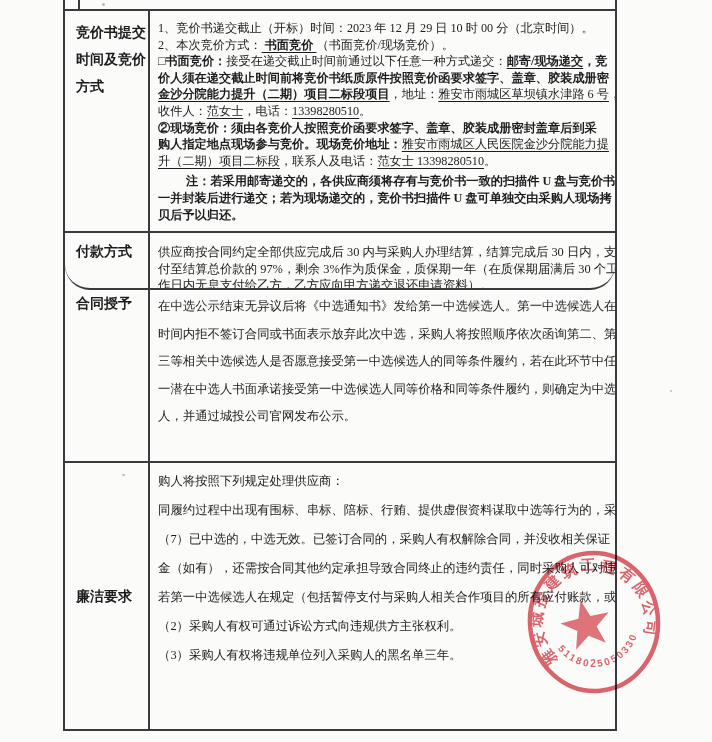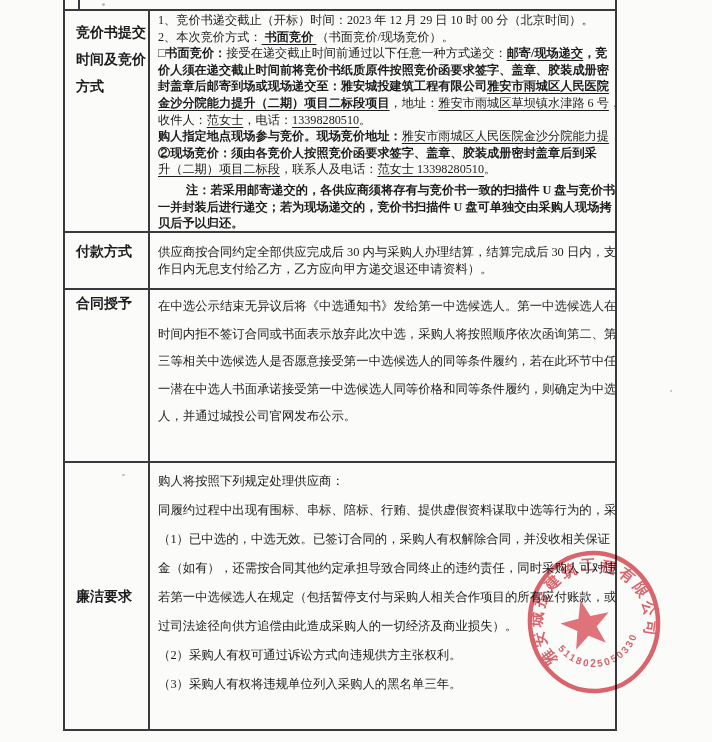--- a/index.html
+++ b/index.html
@@ -11,37 +11,37 @@
   }
   .page{position:absolute;inset:0;}
   
   .doc-table{
     position:absolute;left:63px;top:9px;width:554px;height:722px;
     border:2px solid #3a3a3e;box-sizing:border-box;
     display:flex;flex-direction:column;
   }
   .row{display:flex;box-sizing:border-box;border-bottom:2px solid #3a3a3e;}
   .row:last-child{border-bottom:none;flex:1;}
-  .row1{height:222px;} .row2{height:57px;} .row3{height:173px;}
+  .row1{height:222px;} .row2{height:57px;border-radius:25px;} .row3{height:173px;}
   .cell{box-sizing:border-box;}
   .label{
     width:85px;flex:none;border-right:2px solid #3a3a3e;
     font-weight:700;font-size:14px;overflow:hidden;
     padding:0 3px 0 11px;
   }
   .label .line{line-height:27px;white-space:nowrap;}
   .row1 .label{padding-top:8px;}
   .row2 .label{padding-top:9px;}
   .row2 .label .line{line-height:20px;}
   .row3 .label{padding-top:4px;}
   .row3 .label .line{line-height:20px;}
   .row4 .label{display:flex;flex-direction:column;justify-content:center;padding-top:0;}
   .content{flex:1;overflow:hidden;padding:2px 3px 0 8px;}
   .line{white-space:nowrap;}
-  .row1 .content{padding-top:1px;}
+  .row1 .content{padding-top:9px;}
   .row1 .content .line{font-size:12.2px;line-height:16.6px;}
   .row2 .content{padding-top:11px;}
   .row2 .content .line{font-size:12.4px;line-height:16.5px;}
   .row3 .content{padding-top:3px;}
   .row3 .content .line{font-size:12.4px;line-height:27.5px;}
   .row4 .content{padding-top:4px;}
   .row4 .content .line{font-size:12.4px;line-height:29px;}
   .b{font-weight:700;}
   .u{text-decoration:underline;text-underline-offset:2.5px;text-decoration-thickness:1px;}
   .indent{padding-left:28px;}
@@ -72,38 +72,38 @@
       <div class="cell label">
           <div class="line"><span>竞价书提交</span></div>
           <div class="line"><span>时间及竞价</span></div>
           <div class="line"><span>方式</span></div>
         </div>
       <div class="cell content">
           <div class="line"><span>1、竞价书递交截止（开标）时间：2023 年 12 月 29 日 10 时 00 分（北京时间）。</span></div>
           <div class="line"><span>2、本次竞价方式：</span><span class="b u"> 书面竞价 </span><span>（书面竞价/现场竞价）。</span></div>
           <div class="line"><span class="b">□书面竞价：</span><span>接受在递交截止时间前通过以下任意一种方式递交：</span><span class="b u">邮寄/现场递交</span><span class="b">，竞</span></div>
           <div class="line"><span class="b">价人须在递交截止时间前将竞价书纸质原件按照竞价函要求签字、盖章、胶装成册密</span></div>
-          <div class="line"><span class="b">封盖章后邮寄到场或现场递交至：雅安城投建筑工程有限公司</span><span class="b u">雅安市雨城区人民医院</span></div>
           <div class="line"><span class="b u">金沙分院能力提升（二期）项目二标段项目</span><span>，地址：</span><span class="u">雅安市雨城区草坝镇水津路 6 号</span><span>，</span></div>
           <div class="line"><span>收件人：</span><span class="u">范女士</span><span>，电话：</span><span class="u">13398280510</span><span>。</span></div>
+          <div class="line"><span class="b">②现场竞价：</span><span class="b">须由各竞价人按照竞价函要求签字、盖章、胶装成册密封盖章后到采</span></div>
           <div class="line"><span class="b">购人指定地点现场参与竞价。现场竞价地址：</span><span class="u">雅安市雨城区人民医院金沙分院能力提</span></div>
-          <div class="line"><span class="b">②现场竞价：</span><span class="b">须由各竞价人按照竞价函要求签字、盖章、胶装成册密封盖章后到采</span></div>
           <div class="line"><span class="u">升（二期）项目二标段</span><span>，联系人及电话：</span><span class="u">范女士 13398280510</span><span>。</span></div>
           <div class="line indent gap"><span class="b">注：若采用邮寄递交的，各供应商须将存有与竞价书一致的扫描件 U 盘与竞价书</span></div>
           <div class="line"><span class="b">一并封装后进行递交；若为现场递交的，竞价书扫描件 U 盘可单独交由采购人现场拷</span></div>
           <div class="line"><span class="b">贝后予以归还。</span></div>
         </div>
     </div>
 
     <div class="row row2">
       <div class="cell label">
           <div class="line"><span>付款方式</span></div>
         </div>
       <div class="cell content">
           <div class="line"><span>供应商按合同约定全部供应完成后 30 内与采购人办理结算，结算完成后 30 日内，支</span></div>
+          <div class="line"><span>付至结算总价款的 97%，剩余 3%作为质保金，质保期一年（在质保期届满后 30 个工</span></div>
           <div class="line"><span>作日内无息支付给乙方，乙方应向甲方递交退还申请资料）。</span></div>
         </div>
     </div>
 
     <div class="row row3">
       <div class="cell label">
           <div class="line"><span>合同授予</span></div>
         </div>
       <div class="cell content">
           <div class="line"><span>在中选公示结束无异议后将《中选通知书》发给第一中选候选人。第一中选候选人在</span></div>
@@ -114,24 +114,23 @@
         </div>
     </div>
 
     <div class="row row4">
       <div class="cell label">
           <div class="line"><span>廉洁要求</span></div>
         </div>
       <div class="cell content">
           <div class="line"><span>购人将按照下列规定处理供应商：</span></div>
           <div class="line"><span>同履约过程中出现有围标、串标、陪标、行贿、提供虚假资料谋取中选等行为的，采</span></div>
-          <div class="line"><span>（1）已中选的，中选无效。已签订合同的，采购人有权解除合同，并没收相关保证</span></div>
+          <div class="line"><span>（7）已中选的，中选无效。已签订合同的，采购人有权解除合同，并没收相关保证</span></div>
           <div class="line"><span>金（如有），还需按合同其他约定承担导致合同终止的违约责任，同时采购人可对违</span></div>
           <div class="line"><span>若第一中选候选人在规定（包括暂停支付与采购人相关合作项目的所有应付账款，或通</span></div>
-          <div class="line"><span>过司法途径向供方追偿由此造成采购人的一切经济及商业损失）。</span></div>
           <div class="line"><span>（2）采购人有权可通过诉讼方式向违规供方主张权利。</span></div>
           <div class="line"><span>（3）采购人有权将违规单位列入采购人的黑名单三年。</span></div>
         </div>
     </div>
 
   </div>
 
   <div class="speck" style="left:102px;top:3px;width:3px;height:3px"></div>
   <div class="speck" style="left:80px;top:307px;width:2px;height:2px"></div>
   <div class="speck" style="left:122px;top:474px;width:3px;height:2px"></div>

